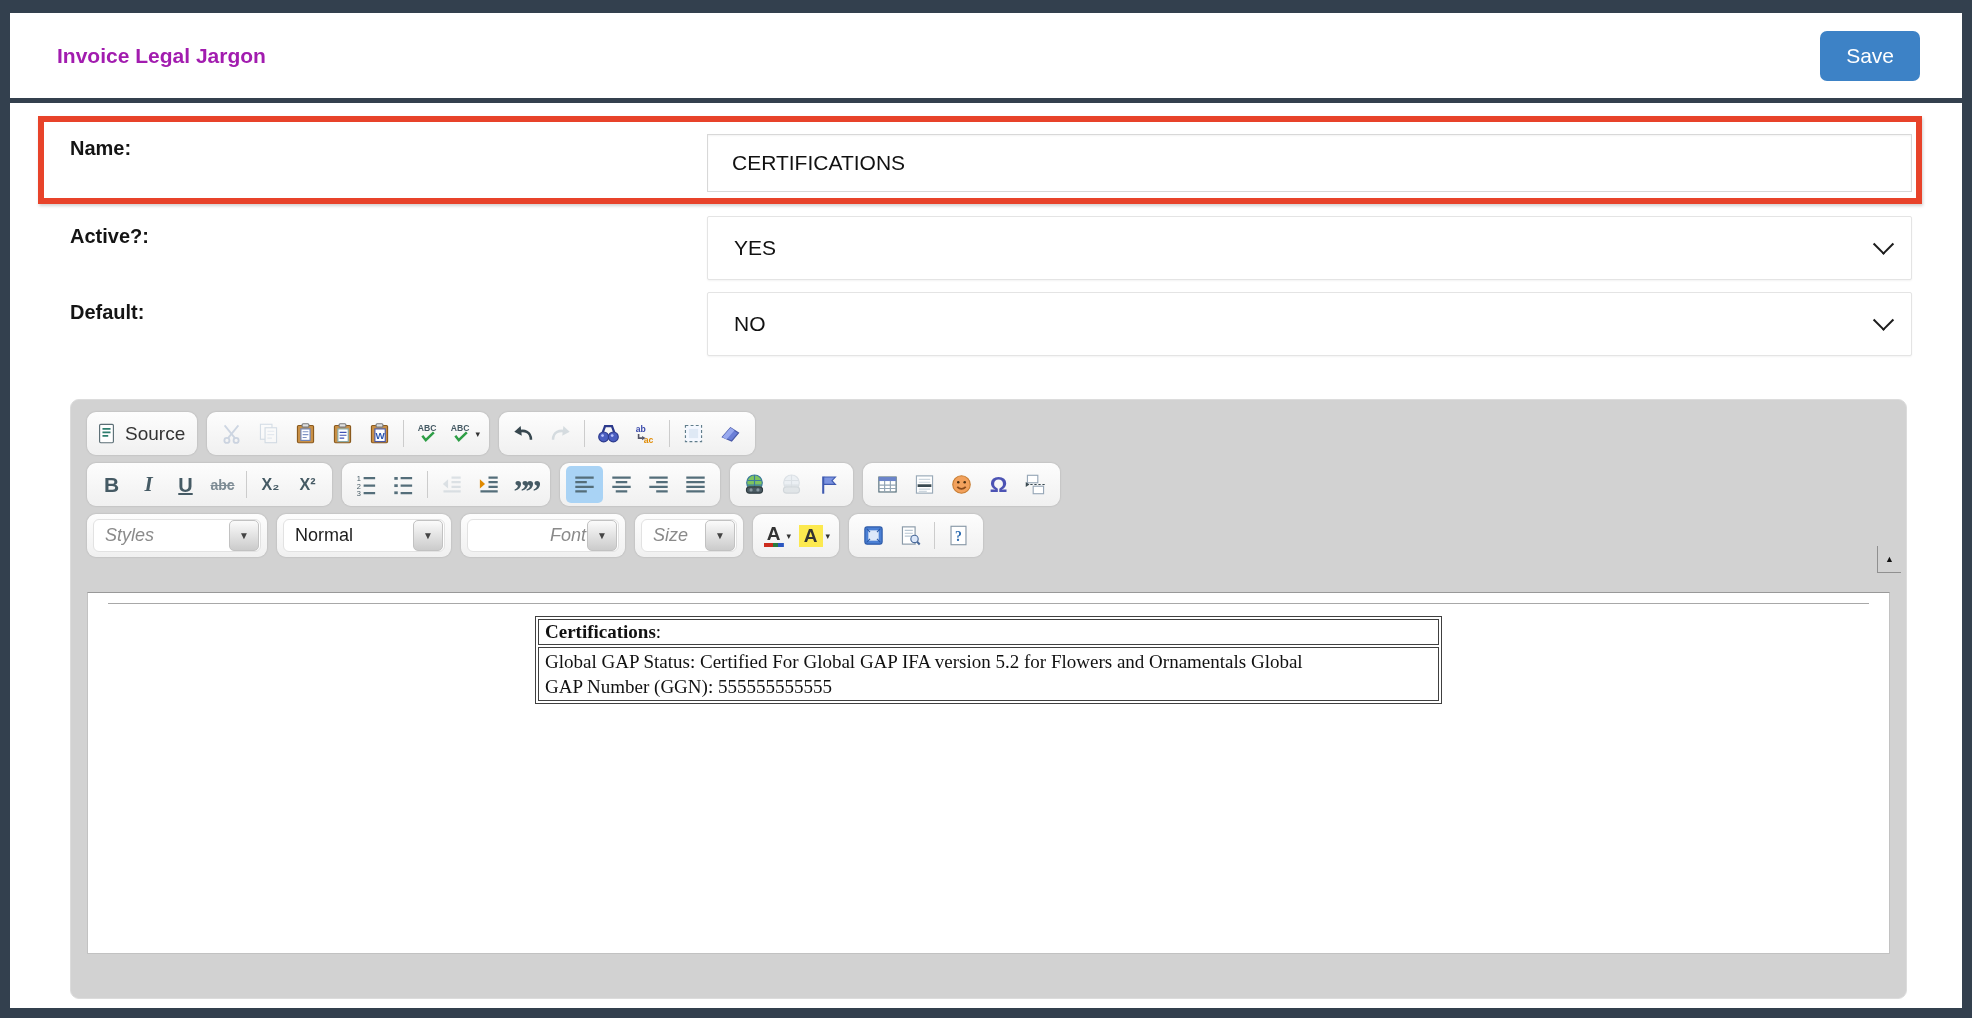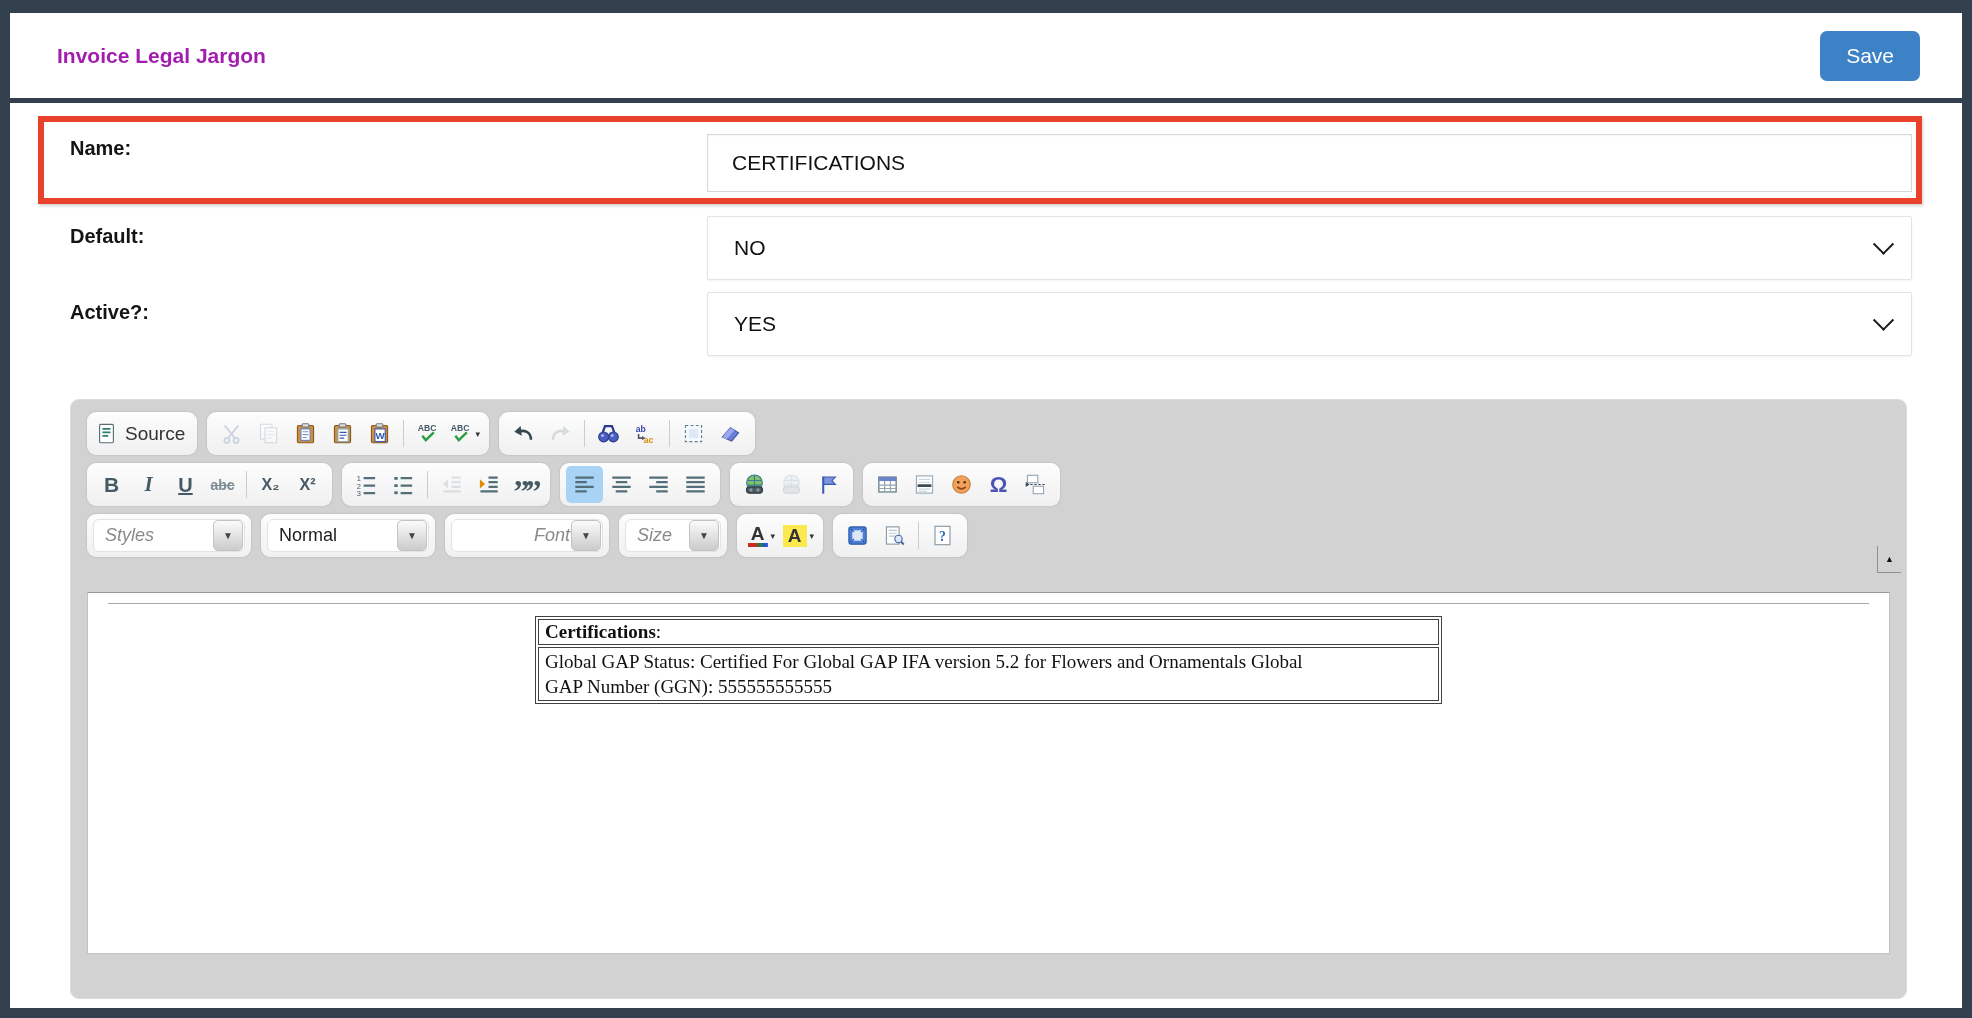--- a/index.html
+++ b/index.html
@@ -293,39 +293,39 @@
   </div>
 
   <div class="hl-row">
     <div class="form-label">Name:</div>
     <div class="form-field">
       <input class="name-input" type="text" value="CERTIFICATIONS" style="">
     </div>
   </div>
 
   <div class="form-row">
+    <div class="form-label">Active?:</div>
+    <div class="form-field">
+      <div class="sel-box">
+        <span>YES</span>
+        <span class="chev"></span>
+      </div>
+    </div>
+  </div>
+
+  <div class="form-row">
     <div class="form-label">Default:</div>
     <div class="form-field">
       <div class="sel-box">
         <span>NO</span>
         <span class="chev"></span>
       </div>
     </div>
   </div>
 
-  <div class="form-row">
-    <div class="form-label">Active?:</div>
-    <div class="form-field">
-      <div class="sel-box">
-        <span>YES</span>
-        <span class="chev"></span>
-      </div>
-    </div>
-  </div>
-
   <div class="editor-card">
     <div class="editor-toolbar">
         <div class="tb-row">
           <div class="tb-group">
             <div class="tb-btn">
               <svg class="ic" viewBox="0 0 20 20">
                 <use href="#ic-source" xlink:href="#ic-source"></use>
               </svg>
               <span class="btn-label">Source</span>
             </div>
@@ -512,21 +512,21 @@
             </div>
             <div class="tb-btn">
               <svg class="ic" viewBox="0 0 20 20">
                 <use href="#ic-pagebreak" xlink:href="#ic-pagebreak"></use>
               </svg>
             </div>
           </div>
         </div>
         <div class="tb-row">
           <div class="tb-group">
-            <div class="tb-select italic" style="width: 152px;">
+            <div class="tb-select italic" style="width: 168px;">
               <span class="sel-label">Styles</span>
               <span class="sel-caret">▼</span>
             </div>
           </div>
           <div class="tb-group">
             <div class="tb-select" style="width: 162px;">
               <span class="sel-label">Normal</span>
               <span class="sel-caret">▼</span>
             </div>
           </div>

